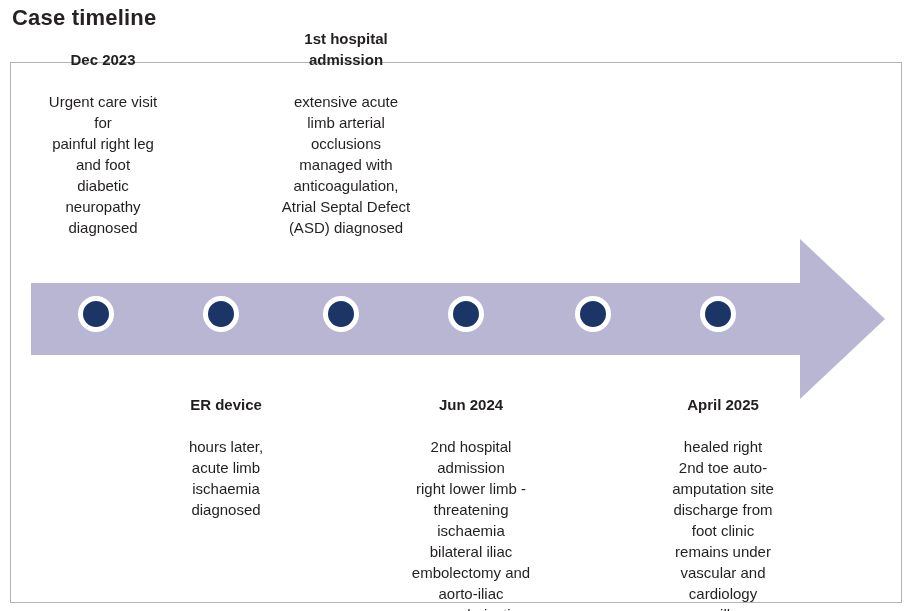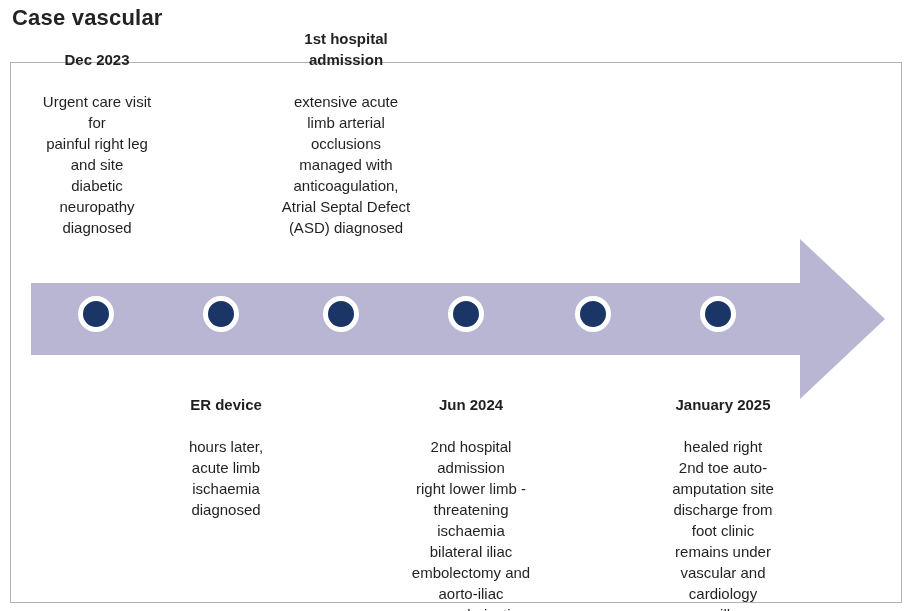--- a/index.html
+++ b/index.html
@@ -41,40 +41,40 @@
     font-size:15px; line-height:21px;
     white-space:pre-line;
   }
   .event.above { bottom:343px; }
   .event.below { top:310px; }
   .event .heading { font-weight:bold; }
 </style>
 </head>
 <body>
 
-<div class="page-title">Case vascular</div>
+<div class="page-title">Case timeline</div>
 
 <div class="timeline-box">
 
   <div class="arrow-body"></div>
   <div class="arrow-head"></div>
 
   <div class="node" style="left:67px"></div>
   <div class="node" style="left:192px"></div>
   <div class="node" style="left:312px"></div>
   <div class="node" style="left:437px"></div>
   <div class="node" style="left:564px"></div>
   <div class="node" style="left:689px"></div>
 
-  <div class="event above" style="left:86px; width:150px">
+  <div class="event above" style="left:92px; width:150px">
     <div class="heading">Dec 2023</div>
     <div class="body-text">Urgent care visit
 for
 painful right leg
-and site
+and foot
 diabetic
 neuropathy
 diagnosed</div>
   </div>
 
   <div class="event below" style="left:215px; width:160px">
     <div class="heading">ER device</div>
     <div class="body-text">hours later,
 acute limb
 ischaemia
@@ -101,21 +101,21 @@
 threatening
 ischaemia
 bilateral iliac
 embolectomy and
 aorto-iliac
 revascularisation</div>
   </div>
 
 
   <div class="event below" style="left:712px; width:170px">
-    <div class="heading">January 2025</div>
+    <div class="heading">April 2025</div>
     <div class="body-text">healed right
 2nd toe auto-
 amputation site
 discharge from
 foot clinic
 remains under
 vascular and
 cardiology
 surveillance</div>
   </div>

